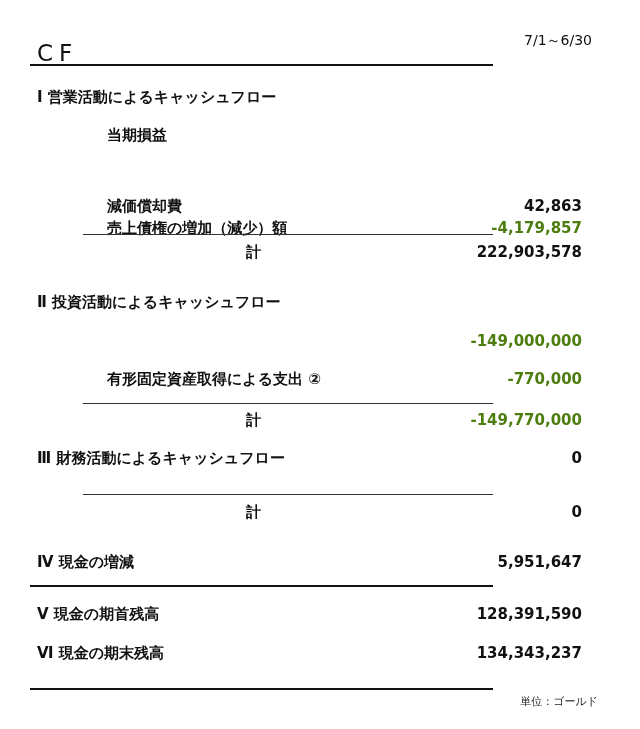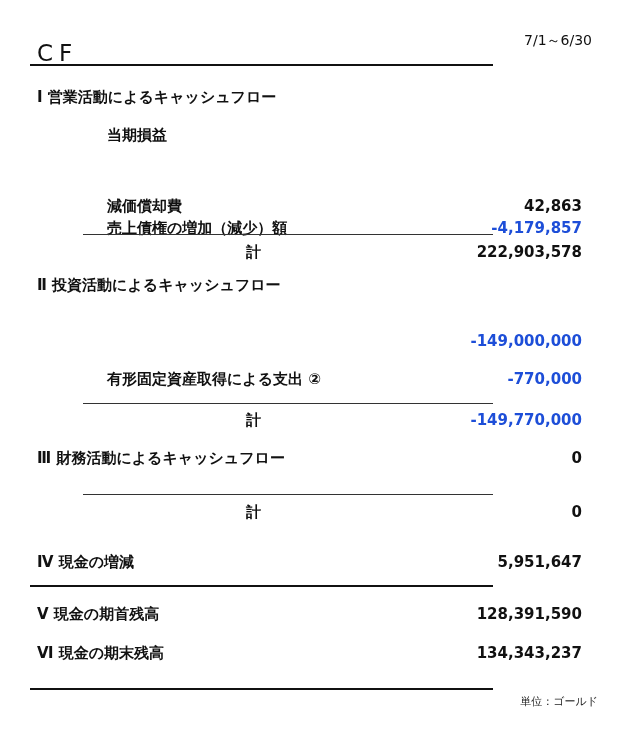--- a/index.html
+++ b/index.html
@@ -7,21 +7,21 @@
          font-family:"DejaVu Sans","Liberation Sans",sans-serif; color:#111; }
   .abs { position:absolute; }
   .title { left:37px; top:40px; font-size:23px; font-weight:normal; letter-spacing:6px; }
   .period { right:48px; top:32px; font-size:14px; font-weight:normal; }
   .rule { position:absolute; height:0; }
   .rule-thick { left:30px; width:463px; border-top:2px solid #111; }
   .rule-thin { left:83px; width:410px; border-top:1px solid #333; }
   .row { position:absolute; left:0; width:640px; height:22px; font-size:15px; font-weight:bold; }
   .row .lbl { position:absolute; white-space:nowrap; }
   .row .val { position:absolute; right:58px; white-space:nowrap; }
-  .neg { color:#1d4ed8; }
+  .neg { color:#4d7c0f; }
   .unit { right:42px; top:694px; font-size:11px; color:#222;margin-left:21px; }
 </style>
 </head>
 <body>
 
 <div class="abs title">CF</div>
 <div class="abs period">7/1～6/30</div>
 <div class="rule rule-thick" style="top:64px;"></div>
 
 <div class="row" style="top:88px;">
@@ -37,21 +37,21 @@
 <div class="row" style="top:219px;">
   <span class="lbl" style="left:107px;">売上債権の増加（減少）額</span>
   <span class="val neg">-4,179,857</span>
 </div>
 <div class="rule rule-thin" style="top:234px;"></div>
 <div class="row" style="top:243px;">
   <span class="lbl" style="left:246px;">計</span>
   <span class="val">222,903,578</span>
 </div>
 
-<div class="row" style="top:276px;">
+<div class="row" style="top:293px;">
   <span class="lbl" style="left:37px;">Ⅱ 投資活動によるキャッシュフロー</span>
 </div>
 <div class="row" style="top:332px;">
   <span class="val neg">-149,000,000</span>
 </div>
 <div class="row" style="top:370px;">
   <span class="lbl" style="left:107px;">有形固定資産取得による支出 ②</span>
   <span class="val neg">-770,000</span>
 </div>
 <div class="rule rule-thin" style="top:403px;"></div>

